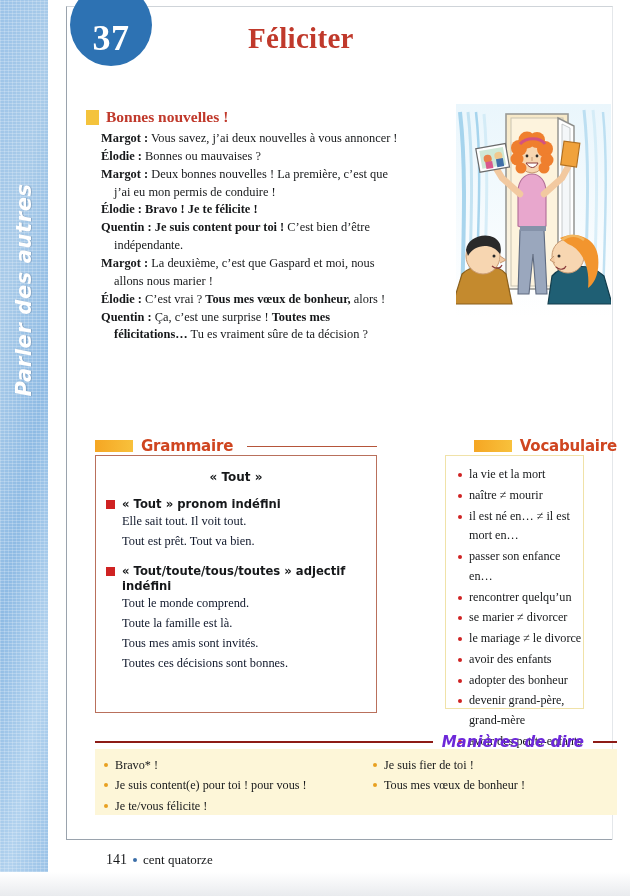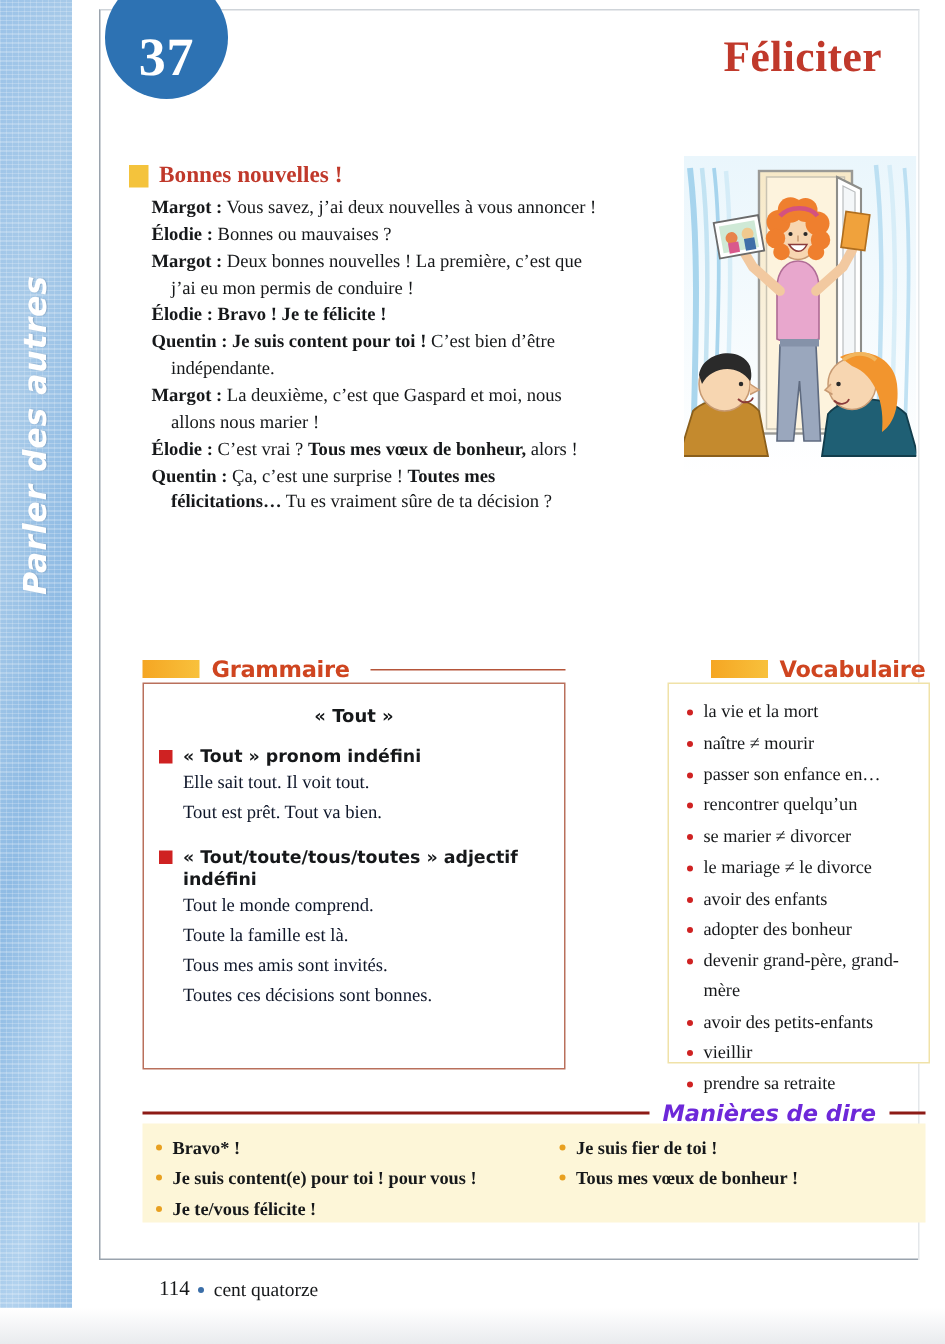--- a/index.html
+++ b/index.html
@@ -81,21 +81,21 @@
     font-weight: bold;
     font-size: 36px;
     line-height: 1;
     padding-top: 26px;
     letter-spacing: .5px;
   }
   .page-title {
     position: absolute;
     left: 200px; top: 22px;
     width: 340px;
-    text-align: right;
+    text-align: left;
     color: #c0392b;
     font-family: "Liberation Serif", serif;
     font-weight: bold;
     font-size: 29px;
     letter-spacing: .3px;
   }
 
   
   .dialog-head {
     position: absolute;
@@ -188,21 +188,21 @@
   .gram-item .ex {
     margin: 2px 0 0 16px;
     font-size: 12.4px;
     line-height: 1.45;
     color: #0f172a;
   }
 
   .vocab-box {
     position: absolute;
     left: 397px; top: 455px;
-    width: 175px; height: 254px;
+    width: 139px; height: 254px;
     border: 1px solid #f0e2a8;
     background: #ffffff;
     box-sizing: border-box;
   }
   .vlist { margin: 9px 0 0 0; padding: 0; list-style: none; }
   .vlist li {
     position: relative;
     padding-left: 17px;
     margin: 0 0 1px 6px;
     font-size: 12.2px;
@@ -233,21 +233,21 @@
     font-weight: bold;
     font-size: 15px;
   }
   .md-box {
     position: absolute;
     left: 47px; top: 749px;
     width: 522px; height: 66px;
     background: #fdf6d8;
     display: flex;
   }
-  .md-col { width: 50%; padding: 7px 0 12px 4px; box-sizing: border-box; font-weight: bold; }
+  .md-col { width: 50%; padding: 7px 0 12px 4px; box-sizing: border-box; }
   .md-col.right { padding-left: 12px; }
   .md-col ul { margin: 0; padding: 0; list-style: none; }
   .md-col li {
     position: relative;
     padding-left: 16px;
     margin-bottom: 2px;
     font-size: 12.2px;
     line-height: 1.5;
     color: #16181a;
   }
@@ -431,20 +431,21 @@
   </div>
 
   <div class="sec-head" style="left:397px; top:437px; width:172px;">
     <span class="sec-bar"></span>
     <span class="sec-title">Vocabulaire</span>
   </div>
   <div class="vocab-box">
     <ul class="vlist" id="vocab-list">
         <li>la vie et la mort</li>
         <li>naître ≠ mourir</li>
+        <li>il est né en… ≠ il est mort en…</li>
         <li>passer son enfance en…</li>
         <li>rencontrer quelqu’un</li>
         <li>se marier ≠ divorcer</li>
         <li>le mariage ≠ le divorce</li>
         <li>avoir des enfants</li>
         <li>adopter des bonheur</li>
         <li>devenir grand-père, grand-mère</li>
         <li>avoir des petits-enfants</li>
         <li>vieillir</li>
         <li>prendre sa retraite</li>
@@ -466,20 +467,20 @@
     </div>
     <div class="md-col right">
       <ul id="md-right">
           <li>Je suis fier de toi !</li>
           <li>Tous mes vœux de bonheur !</li>
         </ul>
     </div>
   </div>
 
   <div class="footer">
-    <span class="pn">114</span>
+    <span class="pn">141</span>
     <span class="dot"></span>
     <span class="pw">cent quatorze</span>
   </div>
 
 </div>
 
 <div class="bottom-strip"></div>
 
 </body></html>

